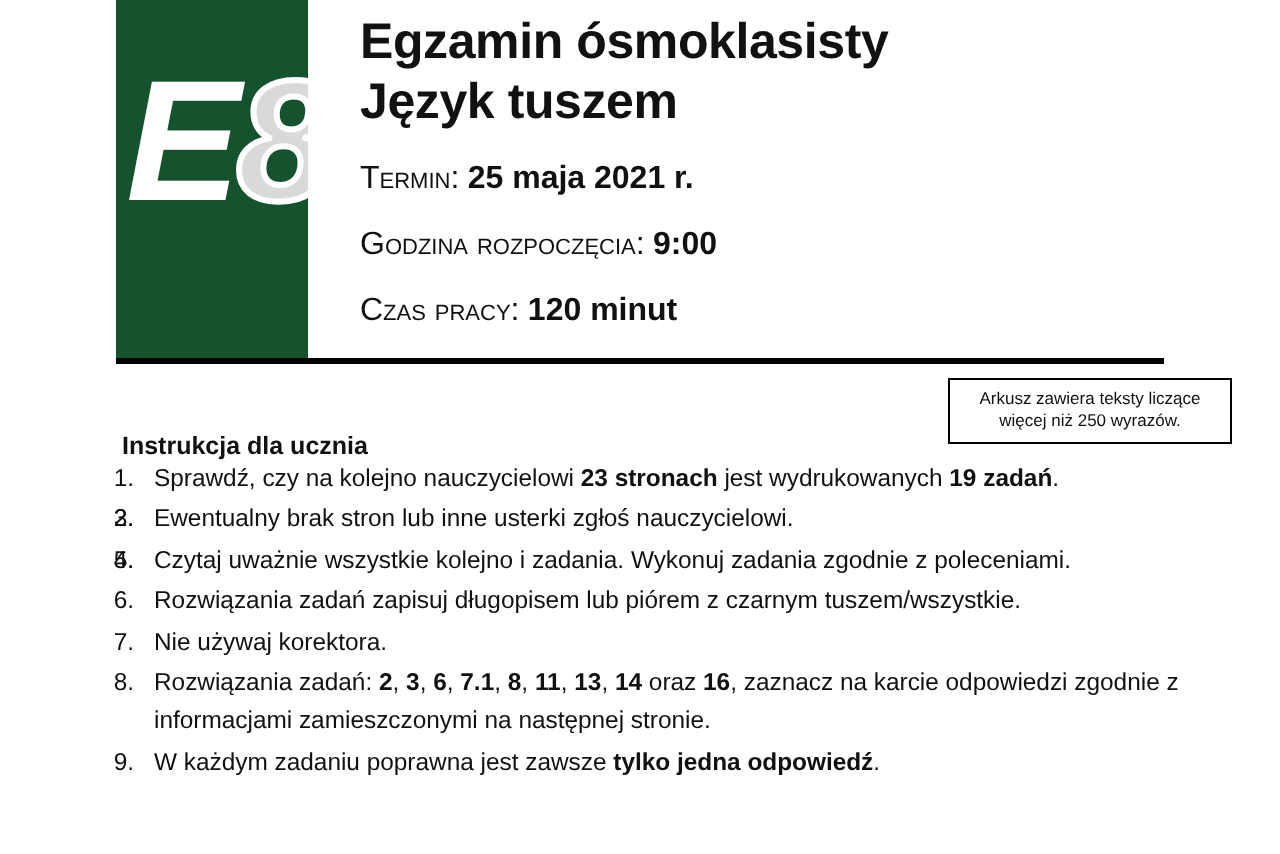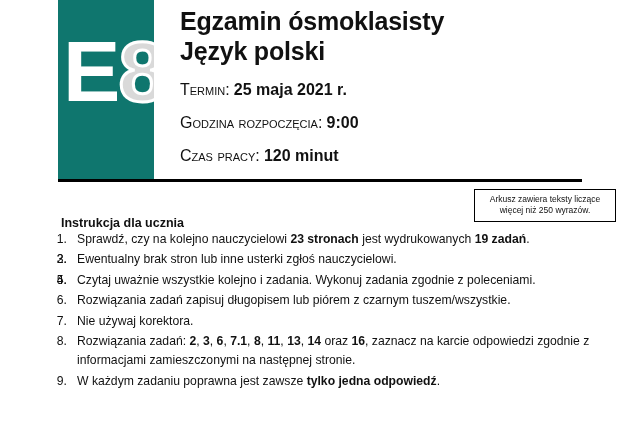--- a/index.html
+++ b/index.html
@@ -30,22 +30,23 @@
     background: #ffffff;
     border-bottom: 3px solid #000000;
     box-sizing: border-box;
   }
   .logo-box {
     position: absolute;
     left: 0px;
     top: 0px;
     width: 96px;
     height: 179px;
-    background: #0f766e;
+    background: #14532d;
     overflow: hidden;
+    font-style: italic;
   }
   .logo-text {
     position: absolute;
     left: 5px;
     top: 28px;
     font-family: "Liberation Sans", sans-serif;
     font-weight: bold;
     font-size: 86px;
     line-height: 86px;
     letter-spacing: -2px;
@@ -160,21 +161,21 @@
 <div class="page">
 
   <div class="header">
 
     <div class="logo-box">
       <div class="logo-text"><span class="e">E</span><span class="eight">8</span></div>
     </div>
 
     <div class="title-area">
       <div class="exam-title">Egzamin ósmoklasisty</div>
-      <div class="exam-subject">Język polski</div>
+      <div class="exam-subject">Język tuszem</div>
 
       <div class="info-line">
         <span class="lbl">Termin:</span>
         <span class="val">25 maja 2021 r.</span>
       </div>
       <div class="info-line">
         <span class="lbl">Godzina rozpoczęcia:</span>
         <span class="val">9:00</span>
       </div>
       <div class="info-line">

